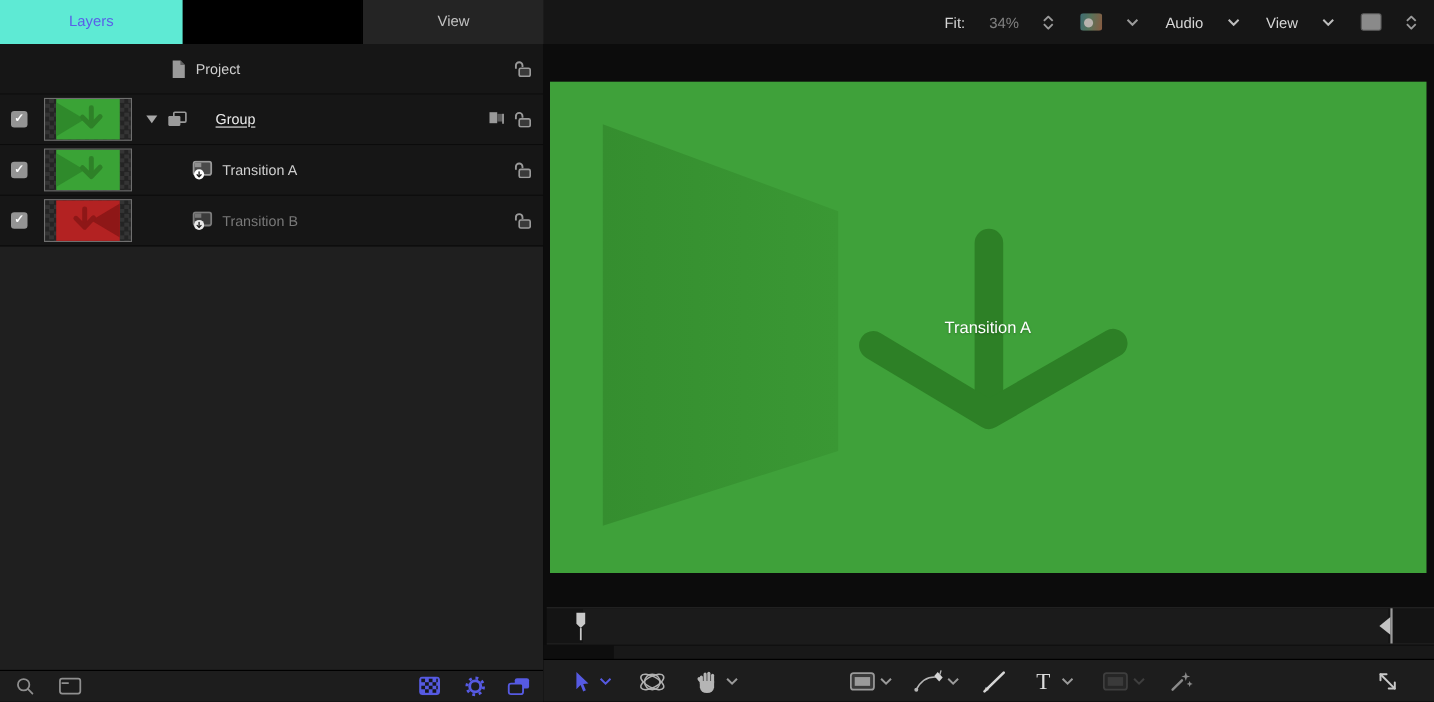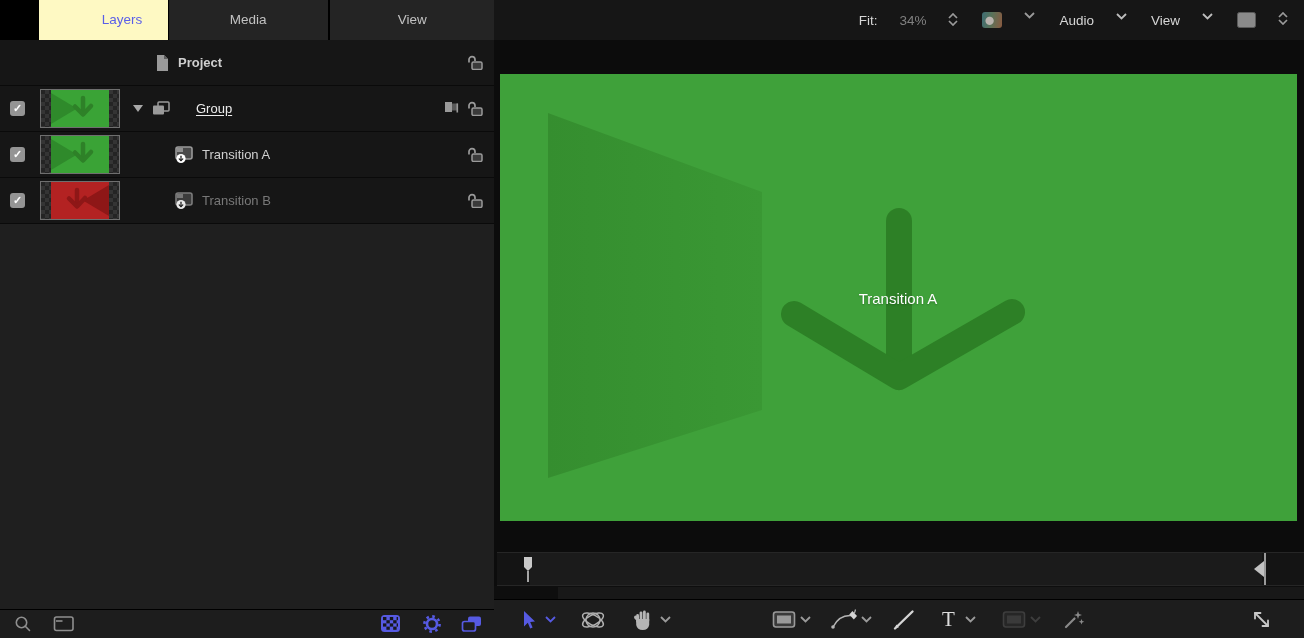--- a/index.html
+++ b/index.html
@@ -5,21 +5,21 @@
   html,body{margin:0;padding:0;background:#000;}
   .app{position:relative;width:1304px;height:638px;background:#000;overflow:hidden;
        font-family:"Liberation Sans",sans-serif;-webkit-font-smoothing:antialiased;}
   .abs{position:absolute;}
 
   
   .left-panel{left:0;top:0;width:494px;height:638px;background:#1f1f1f;}
   .tabbar{left:0;top:0;width:494px;height:40px;background:#000;}
   .tab{position:absolute;top:0;height:40px;line-height:40px;text-align:center;
        font-size:13.5px;color:#c2c2c2;background:#242424;cursor:default;}
-  .tab.active{background:#fef9c3;color:#5a5fe8;margin-left:39px;}
+  .tab.active{background:#5eead4;color:#5a5fe8;}
   .rows{left:0;top:40px;width:494px;}
   .lrow{position:relative;width:494px;height:45px;background:#161616;border-bottom:1px solid #0a0a0a;}
   .rowlabel{position:absolute;top:0;height:45px;line-height:45px;font-size:13px;color:#cfcfcf;}
   .rowlabel.bright{color:#ececec;text-decoration:underline;text-underline-offset:2px;}
   .rowlabel.dim{color:#787878;}
   .checkbox{position:absolute;left:10px;top:15px;width:15px;height:15px;border-radius:3px;
             background:#949494;color:#fdfdfd;font-size:11px;font-weight:bold;line-height:15px;text-align:center;}
   .thumb{position:absolute;left:40px;top:3px;width:78px;height:37px;border:1px solid #6f6f6f;
          background:repeating-conic-gradient(#343434 0% 25%, #242424 25% 50%);background-size:8px 8px;}
   .film{position:absolute;left:10px;top:0;width:58px;height:37px;}
@@ -28,21 +28,21 @@
   .right-icon{position:absolute;top:14px;}
   .lock-pos{left:466px;}
   .blend-pos{left:443px;}
 
   .panel-footer{left:0;top:609px;width:494px;height:29px;background:#1d1d1d;border-top:1px solid #000;}
   .f-icon{position:absolute;top:5px;}
 
   
   .viewer-topbar{left:494px;top:0;width:810px;height:40px;background:#161616;display:flex;
                  align-items:center;justify-content:flex-end;gap:24px;padding-right:16px;box-sizing:border-box;}
-  .tb-group{display:flex;gap:22px;color:#d6d6d6;font-size:13.5px;}
+  .tb-group{display:flex;align-items:center;gap:22px;color:#d6d6d6;font-size:13.5px;}
   .tb-dim{color:#808080;}
   .stepper{display:flex;flex-direction:column;gap:1px;align-items:center;}
   .viewer-bg{left:494px;top:40px;width:810px;height:598px;background:#0c0c0c;}
   .canvas{left:500px;top:74px;width:797px;height:447px;}
   .canvas-label{left:828px;top:290px;width:140px;text-align:center;color:#fff;font-size:15px;
                 text-shadow:0 1px 2px rgba(0,0,0,.25);}
 
   .timeline{left:497px;top:552px;width:807px;height:32px;background:#141414;
             border-top:1px solid #262626;border-bottom:1px solid #262626;}
   .tl-range{position:absolute;left:33px;top:0;width:732px;height:32px;background:#1b1b1b;}
@@ -58,34 +58,33 @@
 </style>
 </head>
 <body>
 
 <div class="app">
 
   <div class="abs left-panel">
 
     <div class="abs tabbar">
       <div class="tab active" style="left:0;width:166px;">Layers</div>
-      <div class="tab" style="left:167.5px;width:159.5px;border-left:1.5px solid #000;">Media</div>
       <div class="tab" style="left:328.5px;width:165.5px;border-left:1.5px solid #000;">View</div>
     </div>
 
     <div class="abs rows">
 
       <div class="lrow">
         <span class="abs" style="left:155px;top:14px;">
           <svg width="15" height="18">
               <path d="M2,1 h7 l4,4 v12 h-11 z" fill="#9a9a9a"></path>
               <path d="M9,1 l4,4 h-4 z" fill="#5e5e5e"></path>
             </svg>
         </span>
-        <span class="rowlabel" style="left:178px;font-weight:bold;">Project</span>
+        <span class="rowlabel" style="left:178px;">Project</span>
         <span class="right-icon lock-pos">
           <svg width="18" height="16">
               <path d="M3,8.4 V5.6 a3,3 0 0 1 6,0 V7" fill="none" stroke="#9a9a9a" stroke-width="1.7"></path>
               <rect x="6" y="8" width="10" height="7.4" rx="1.5" fill="#3a3a3a" stroke="#9a9a9a" stroke-width="1.5"></rect>
             </svg>
         </span>
       </div>
 
       <div class="lrow">
         <span class="checkbox">✓</span>

